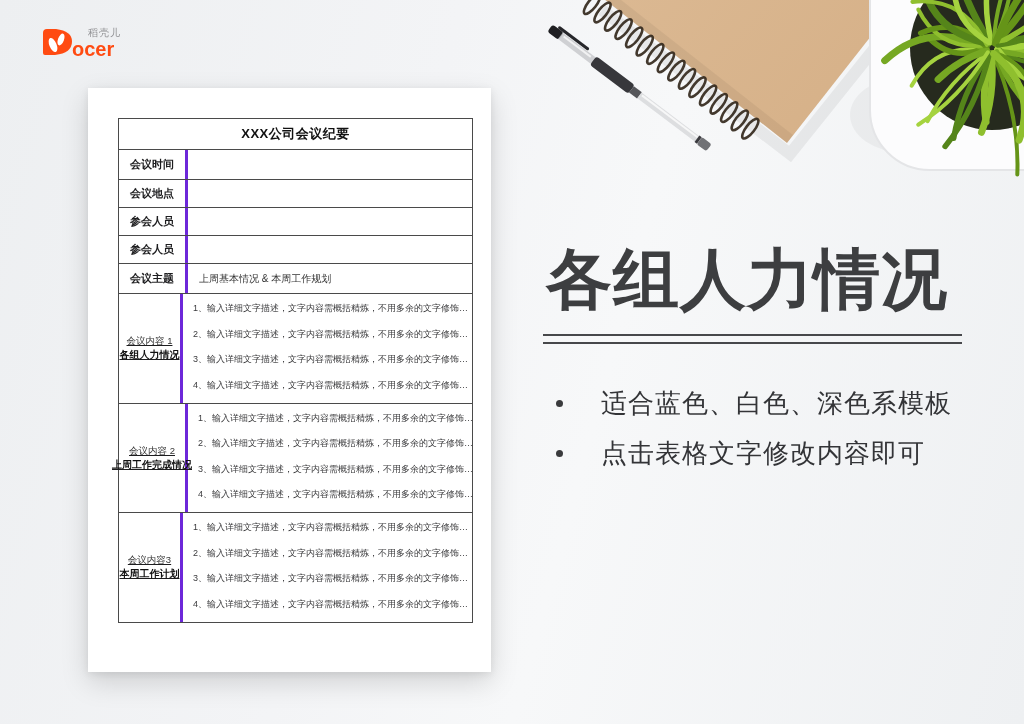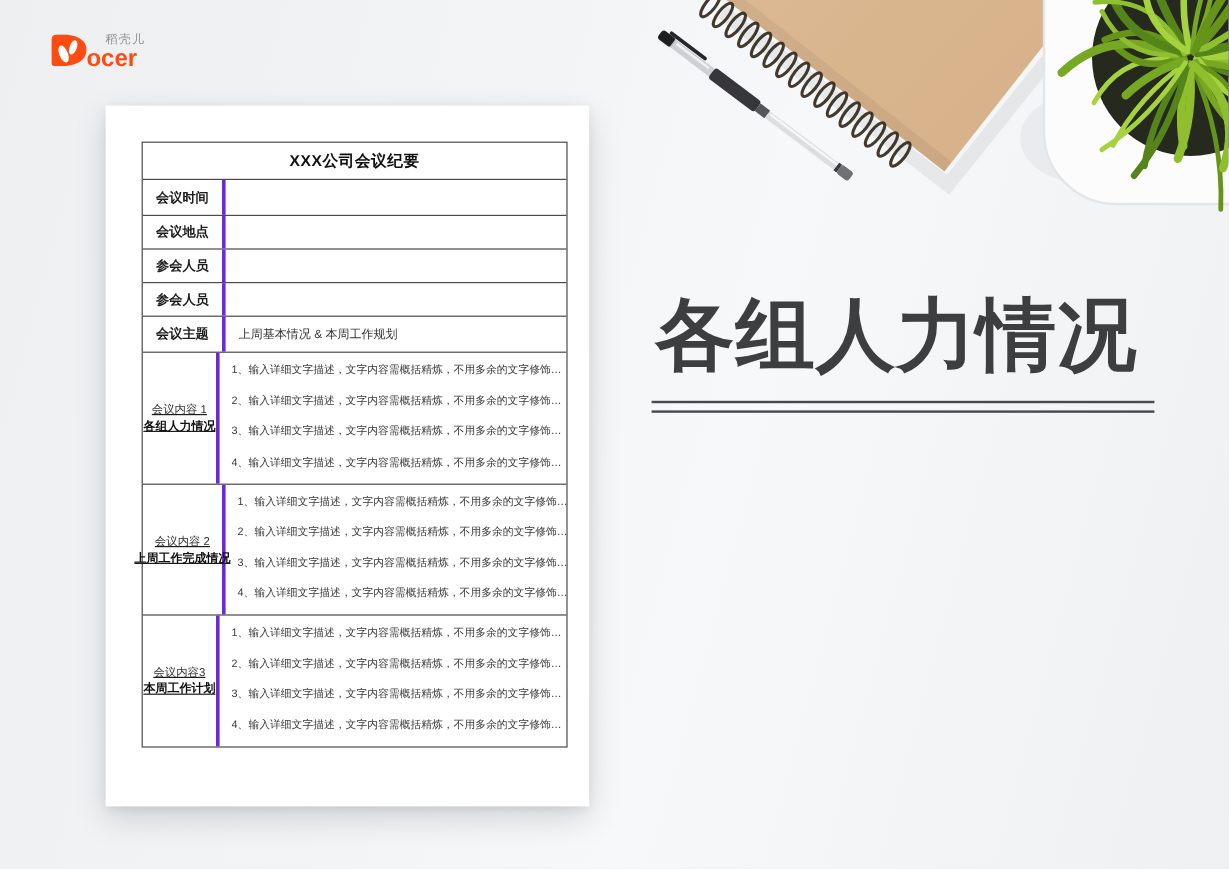--- a/index.html
+++ b/index.html
@@ -220,14 +220,24 @@
           <span class="it">3、输入详细文字描述，文字内容需概括精炼，不用多余的文字修饰…</span>
           <span class="it">4、输入详细文字描述，文字内容需概括精炼，不用多余的文字修饰…</span>
         </div>
       </div>
 
     </div>
   </div>
 
   <h1 class="panel-title">各组人力情况</h1>
   <div class="double-rule"></div>
+  <ul class="bullets">
+    <li class="bullet">
+      <span class="dot"></span>
+      <span>适合蓝色、白色、深色系模板</span>
+    </li>
+    <li class="bullet">
+      <span class="dot"></span>
+      <span>点击表格文字修改内容即可</span>
+    </li>
+  </ul>
 
 </div>
 
 </body></html>

